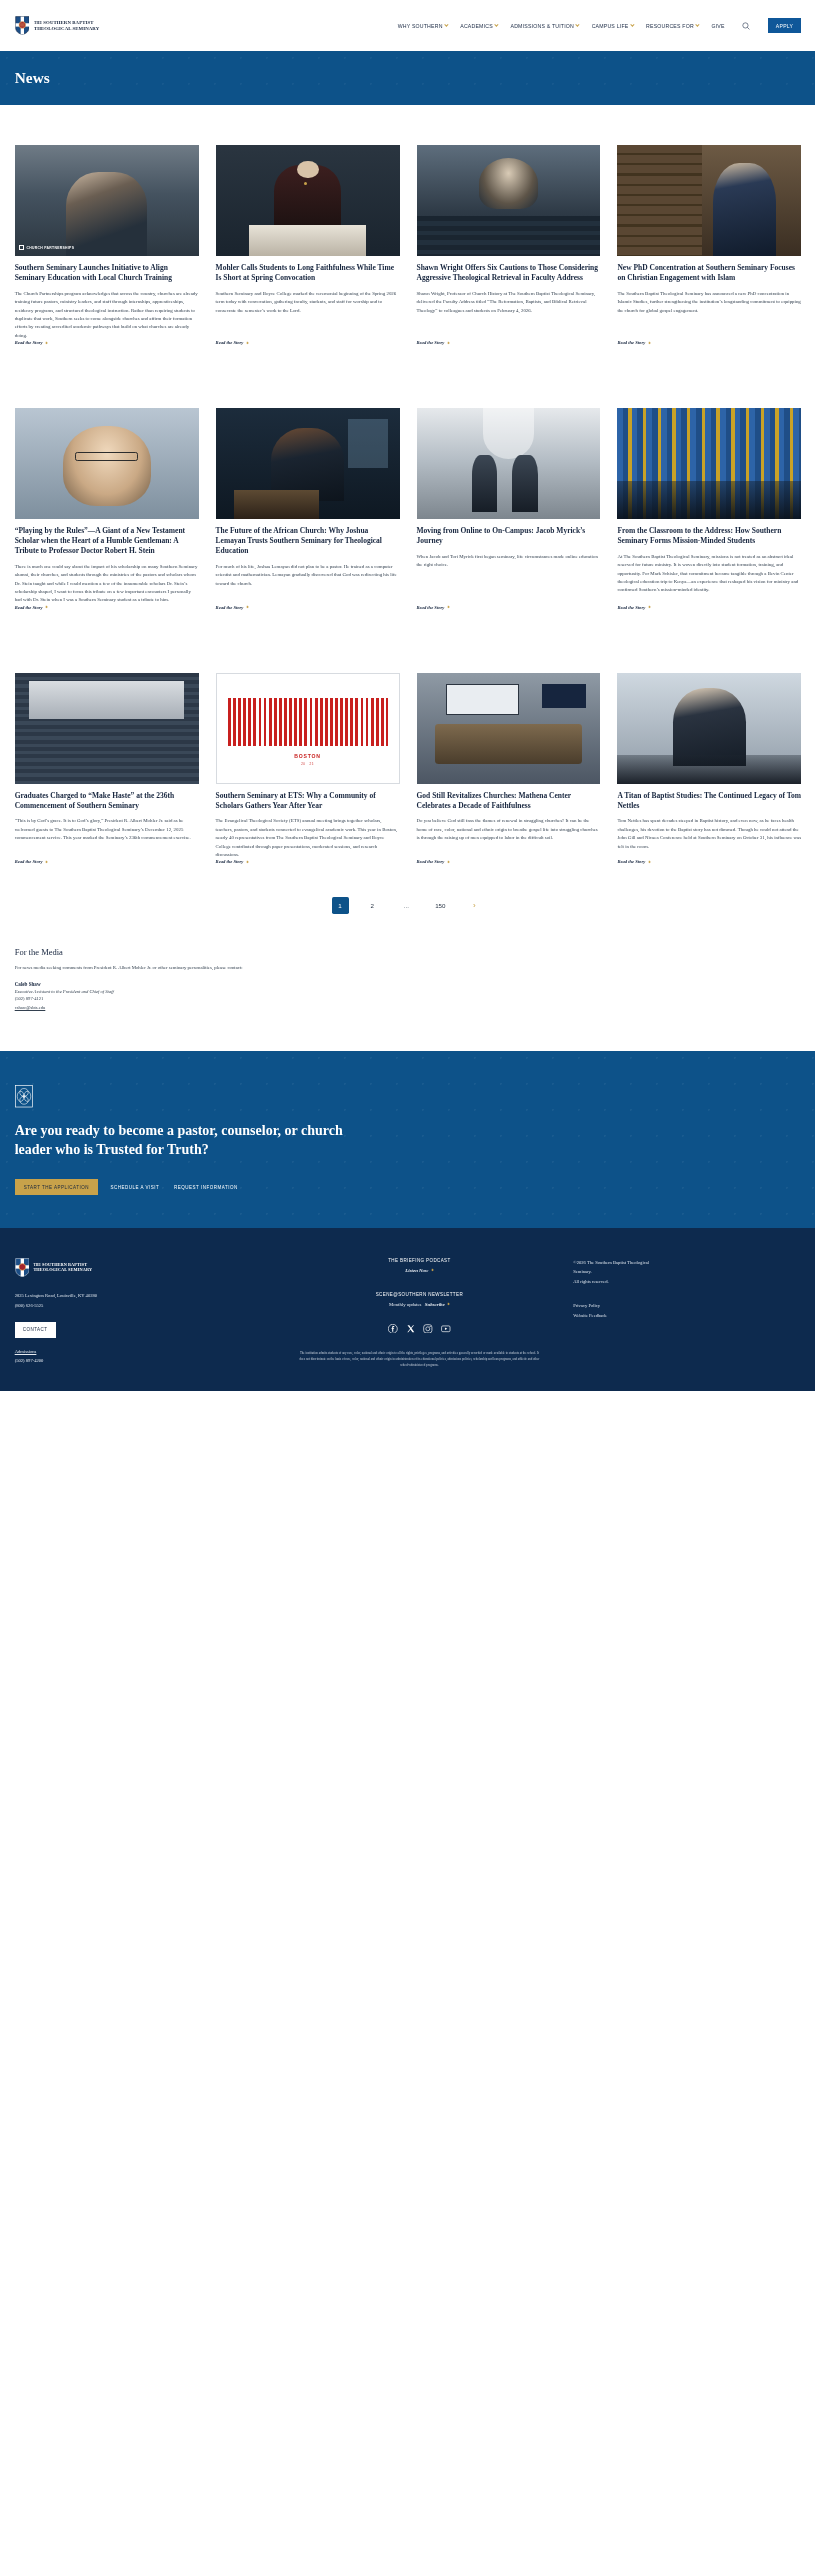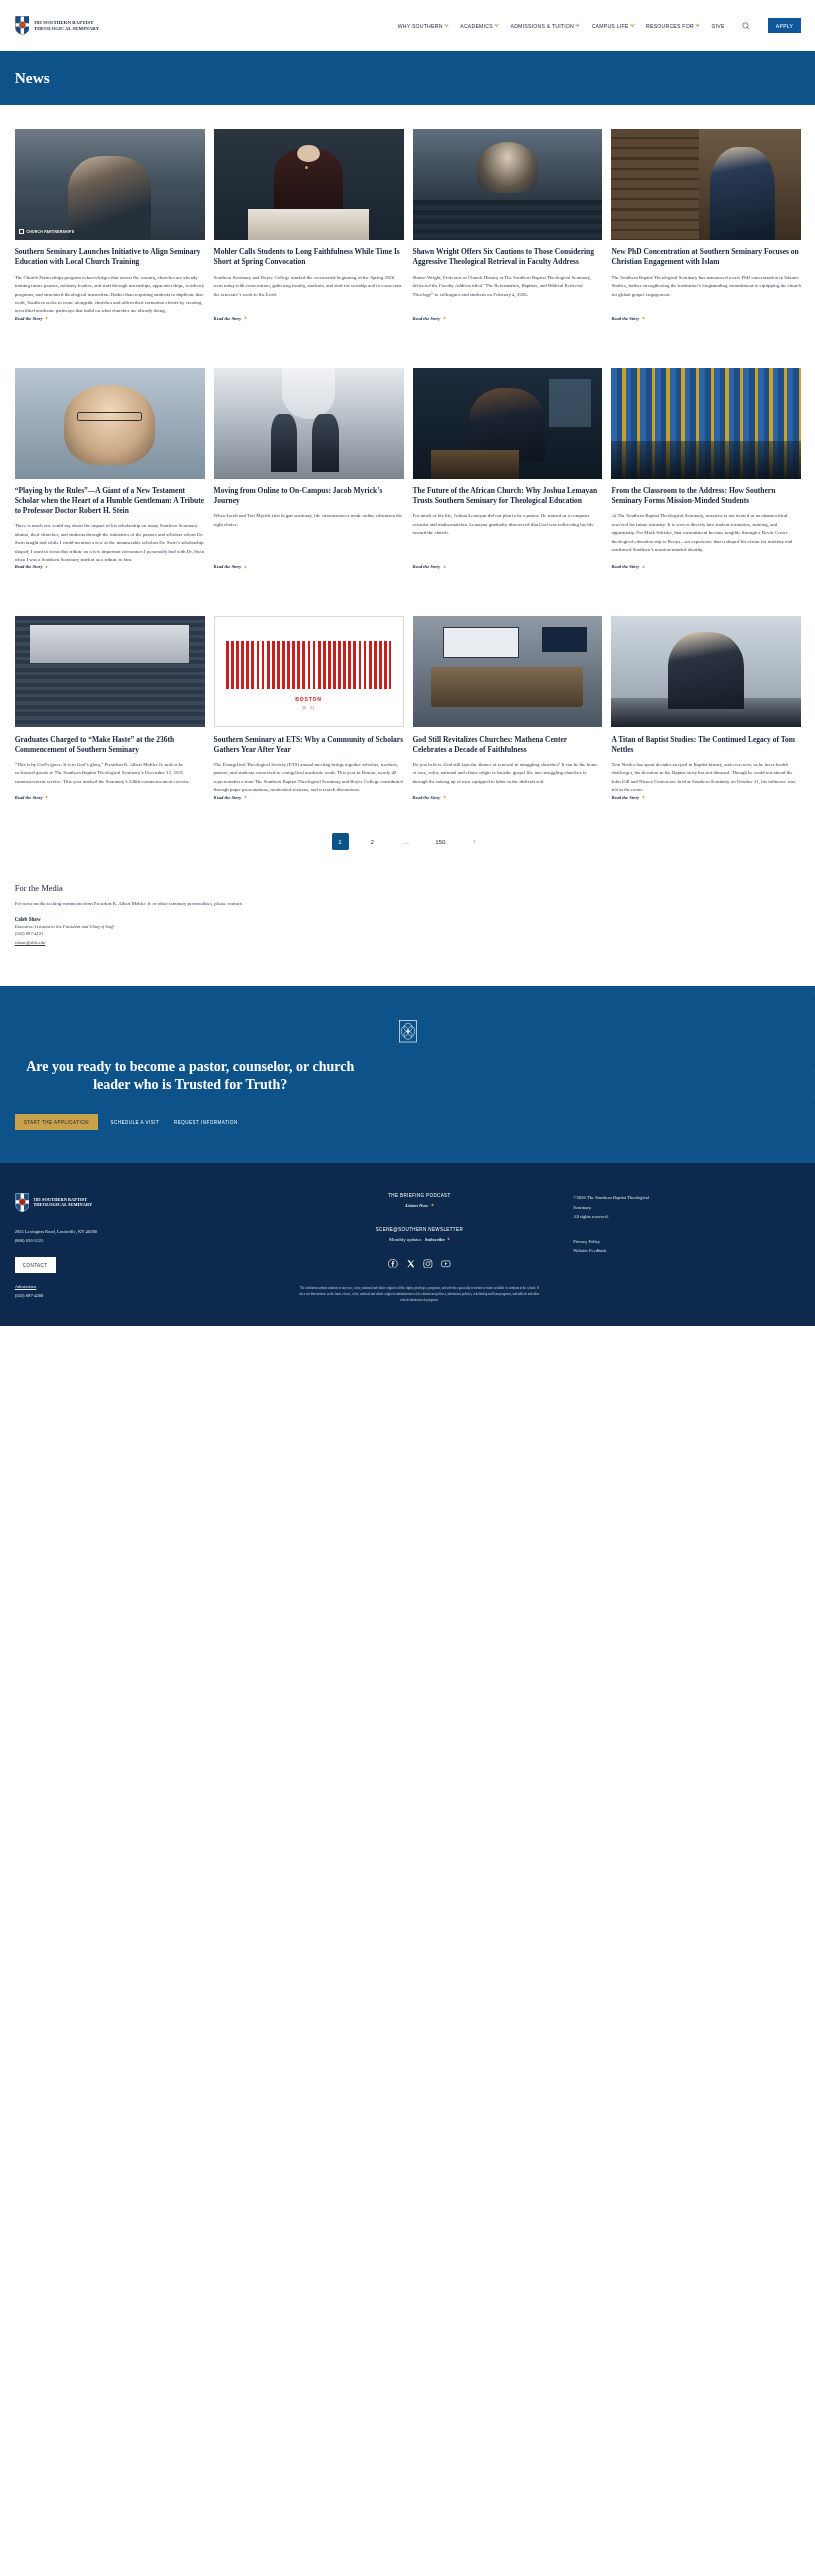--- a/index.html
+++ b/index.html
@@ -95,22 +95,22 @@
     color: #fff;
     padding-left: 14.7px;
     letter-spacing: 0.1px;
   }
 
   
   .wrap { padding: 0 14.7px; }
   .grid {
     display: grid;
     grid-template-columns: repeat(4, 1fr);
-    column-gap: 9px;
-    padding-top: 24px;
+    column-gap: 17px;
+    padding-top: 40px;
   }
   .card { display: flex; flex-direction: column; }
   .thumb {
     width: 100%;
     height: 111px;
     position: relative;
     overflow: hidden;
     background: #2b3a4d;
   }
   .card h2 {
@@ -280,21 +280,20 @@
   .media .ttl { font-size: 4.6px; font-style: italic; margin-top: 2.3px; color:#33404f; }
   .media .ph2 { font-size: 4.6px; margin-top: 2.3px; color:#33404f; }
   .media .em { font-size: 4.6px; margin-top: 2.3px; color:#33404f; text-decoration: underline; }
 
   
   .cta {
     background: #0d5289;
     position: relative;
     overflow: hidden;
     padding: 34px 14.7px 33px 14.7px;
-    text-align: center;
   }
   .cta::before {
     content: "";
     position: absolute; inset: 0;
     background-image:
       radial-gradient(circle at 6.8px 6.8px, rgba(255,255,255,.05) 0.8px, transparent 1.1px);
     background-size: 26px 26px;
   }
   .cta-inner { position: relative; }
   .quatre { width: 18px; height: 22.7px; }
@@ -536,45 +535,45 @@
       <h2>“Playing by the Rules”—A Giant of a New Testament Scholar when the Heart of a Humble Gentleman: A Tribute to Professor Doctor Robert H. Stein</h2>
       <p>There is much one could say about the impact of his scholarship on many Southern Seminary alumni, their churches, and students through the ministries of the pastors and scholars whom Dr. Stein taught and while I could mention a few of the innumerable scholars Dr. Stein’s scholarship shaped, I want to focus this tribute on a few important encounters I personally had with Dr. Stein when I was a Southern Seminary student as a tribute to him.</p>
       <a class="read card-foot" href="#">
           <span>Read the Story</span>
           <i class="ch"></i>
         </a>
     </article>
 
     <article class="card">
       <a class="thumb" href="#">
+        <span class="ph t6">
+            <span class="win"></span>
+            <span class="spk"></span>
+            <span class="pod"></span>
+          </span>
+      </a>
+      <h2>The Future of the African Church: Why Joshua Lemayan Trusts Southern Seminary for Theological Education</h2>
+      <p>For much of his life, Joshua Lemayan did not plan to be a pastor. He trained as a computer scientist and mathematician. Lemayan gradually discovered that God was redirecting his life toward the church.</p>
+      <a class="read card-foot" href="#">
+          <span>Read the Story</span>
+          <i class="ch"></i>
+        </a>
+    </article>
+
+    <article class="card">
+      <a class="thumb" href="#">
         <span class="ph t7">
             <span class="hall"></span>
             <span class="arch"></span>
             <span class="p1"></span>
             <span class="p2"></span>
           </span>
       </a>
       <h2>Moving from Online to On-Campus: Jacob Myrick’s Journey</h2>
       <p>When Jacob and Tori Myrick first began seminary, life circumstances made online education the right choice.</p>
-      <a class="read card-foot" href="#">
-          <span>Read the Story</span>
-          <i class="ch"></i>
-        </a>
-    </article>
-
-    <article class="card">
-      <a class="thumb" href="#">
-        <span class="ph t6">
-            <span class="win"></span>
-            <span class="spk"></span>
-            <span class="pod"></span>
-          </span>
-      </a>
-      <h2>The Future of the African Church: Why Joshua Lemayan Trusts Southern Seminary for Theological Education</h2>
-      <p>For much of his life, Joshua Lemayan did not plan to be a pastor. He trained as a computer scientist and mathematician. Lemayan gradually discovered that God was redirecting his life toward the church.</p>
       <a class="read card-foot" href="#">
           <span>Read the Story</span>
           <i class="ch"></i>
         </a>
     </article>
 
     <article class="card">
       <a class="thumb" href="#">
         <span class="ph t8">
             <span class="wall"></span>

